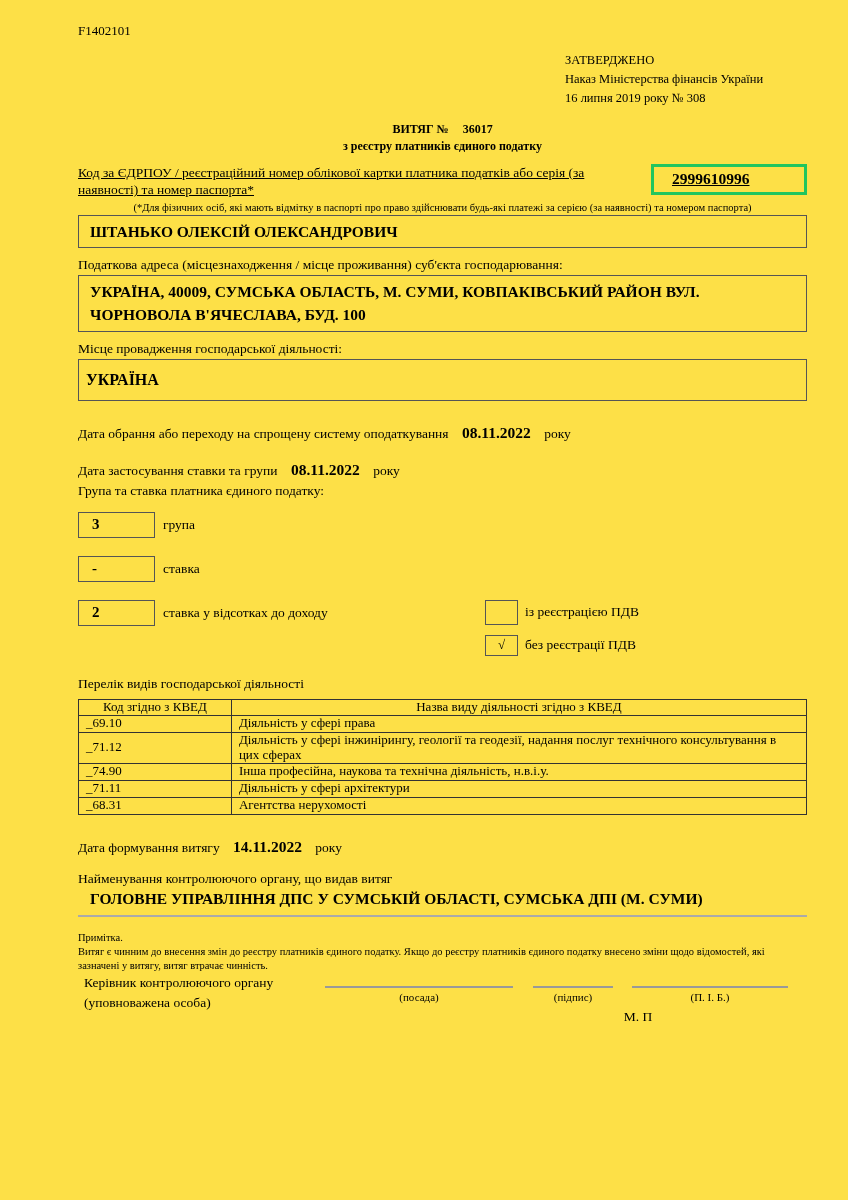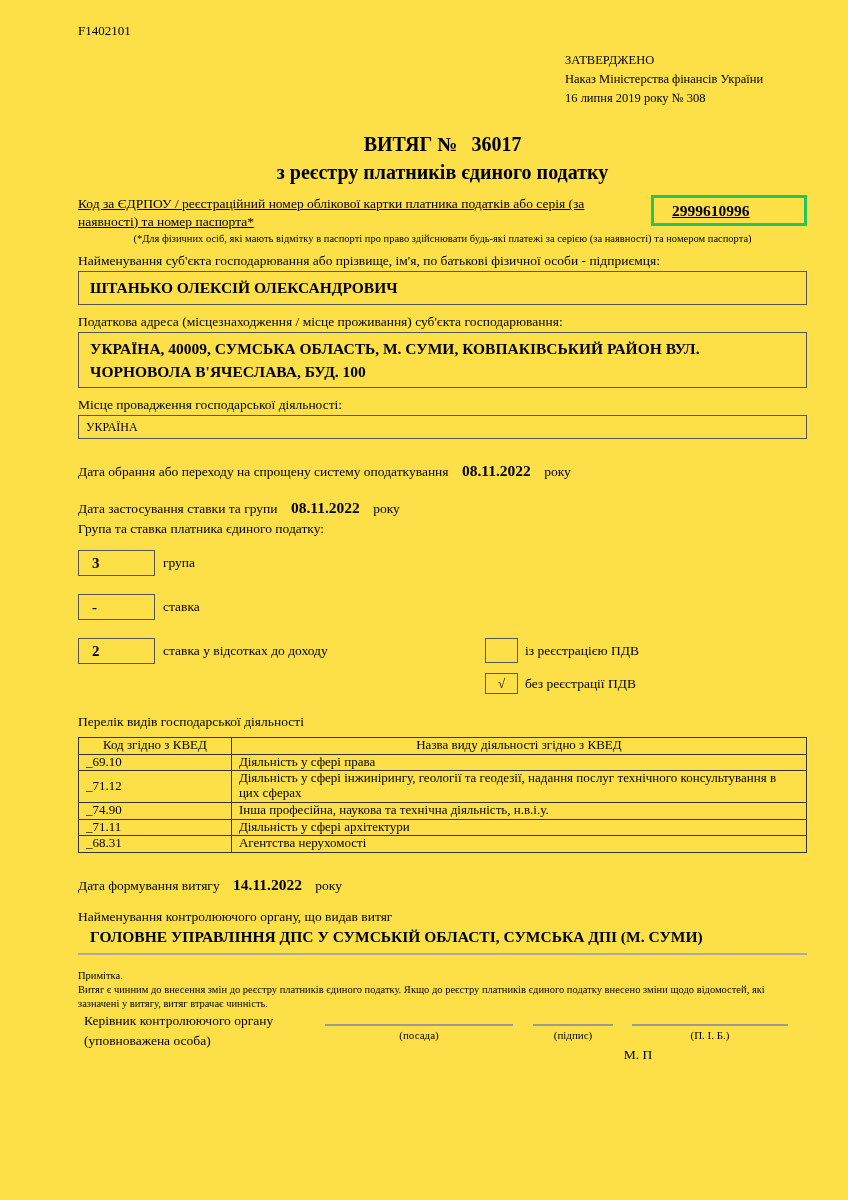--- a/index.html
+++ b/index.html
@@ -14,42 +14,42 @@
     overflow: hidden;
   }
   .content {
     position: absolute;
     left: 78px;
     top: 0;
     width: 729px;
   }
   .form-code { padding-top: 23px; font-size: 13px; }
   .approved { margin-top: 12px; margin-left: 487px; font-size: 12.5px; line-height: 1.5; }
-  .title-block { margin-top: 23px; text-align: center; font-weight: bold; font-size: 20px; line-height: 1.4; }
+  .title-block { margin-top: 14px; text-align: center; font-weight: bold; font-size: 12px; line-height: 1.4; }
   .title-number { margin-left: 14px; }
   .edrpou-row { margin-top: 9px; display: flex; justify-content: space-between; align-items: flex-start; text-decoration: underline; }
   .edrpou-label { width: 560px; font-size: 13.5px; line-height: 1.3; }
   .value-box {
     width: 156px; height: 31px;
     border: 3px solid #22c55e;
     display: flex; align-items: center;
     padding-left: 18px;
     font-weight: bold; font-size: 15.5px;
   }
   .footnote { margin-top: 3px; font-size: 10.5px; text-align: center; }
   .field-label { margin-top: 9px; font-size: 13.5px; }
   .field-box {
     margin-top: 2px;
     border: 1px solid #555;
     padding: 4px 11px;
     font-weight: bold; font-size: 15.5px;
     line-height: 1.5;
     min-height: 24px;
   }
-  .field-box.plain { font-weight: normal; font-size: 12px; padding: 2px 7px; min-height: 19px; }
+  .field-box.plain { font-weight: bold; font-size: 16px; padding: 8px 7px; min-height: 19px; }
   .dates-section { margin-top: 23px; font-size: 13.5px; }
   .date-line { margin-top: 19px; }
   .date-value { font-weight: bold; font-size: 15.5px; margin: 0 10px; }
   .group-label { margin-top: 4px; font-size: 13.5px; }
   .box-row { margin-top: 13px; display: flex; align-items: center; position: relative; height: 26px; }
   .small-box {
     width: 77px; height: 26px;
     border: 1px solid #555;
     display: inline-flex; align-items: center;
     padding-left: 13px;
@@ -123,21 +123,20 @@
       </div>
       <div>з реєстру платників єдиного податку</div>
     </div>
 
     <div class="edrpou-row">
       <div class="edrpou-label">Код за ЄДРПОУ / реєстраційний номер облікової картки платника податків або серія (за наявності) та номер паспорта*</div>
       <div class="value-box">2999610996</div>
     </div>
     <div class="footnote">(*Для фізичних осіб, які мають відмітку в паспорті про право здійснювати будь-які платежі за серією (за наявності) та номером паспорта)</div>
 
-    <div class="field-label">Найменування суб'єкта господарювання або прізвище, ім'я, по батькові фізичної особи - підприємця:</div>
     <div class="field-box">ШТАНЬКО ОЛЕКСІЙ ОЛЕКСАНДРОВИЧ</div>
 
     <div class="field-label">Податкова адреса (місцезнаходження / місце проживання) суб'єкта господарювання:</div>
     <div class="field-box">УКРАЇНА, 40009, СУМСЬКА ОБЛАСТЬ, М. СУМИ, КОВПАКІВСЬКИЙ РАЙОН ВУЛ. ЧОРНОВОЛА В'ЯЧЕСЛАВА, БУД. 100</div>
 
     <div class="field-label">Місце провадження господарської діяльності:</div>
     <div class="field-box plain">УКРАЇНА</div>
 
     <div class="dates-section">
       <div class="date-line">

